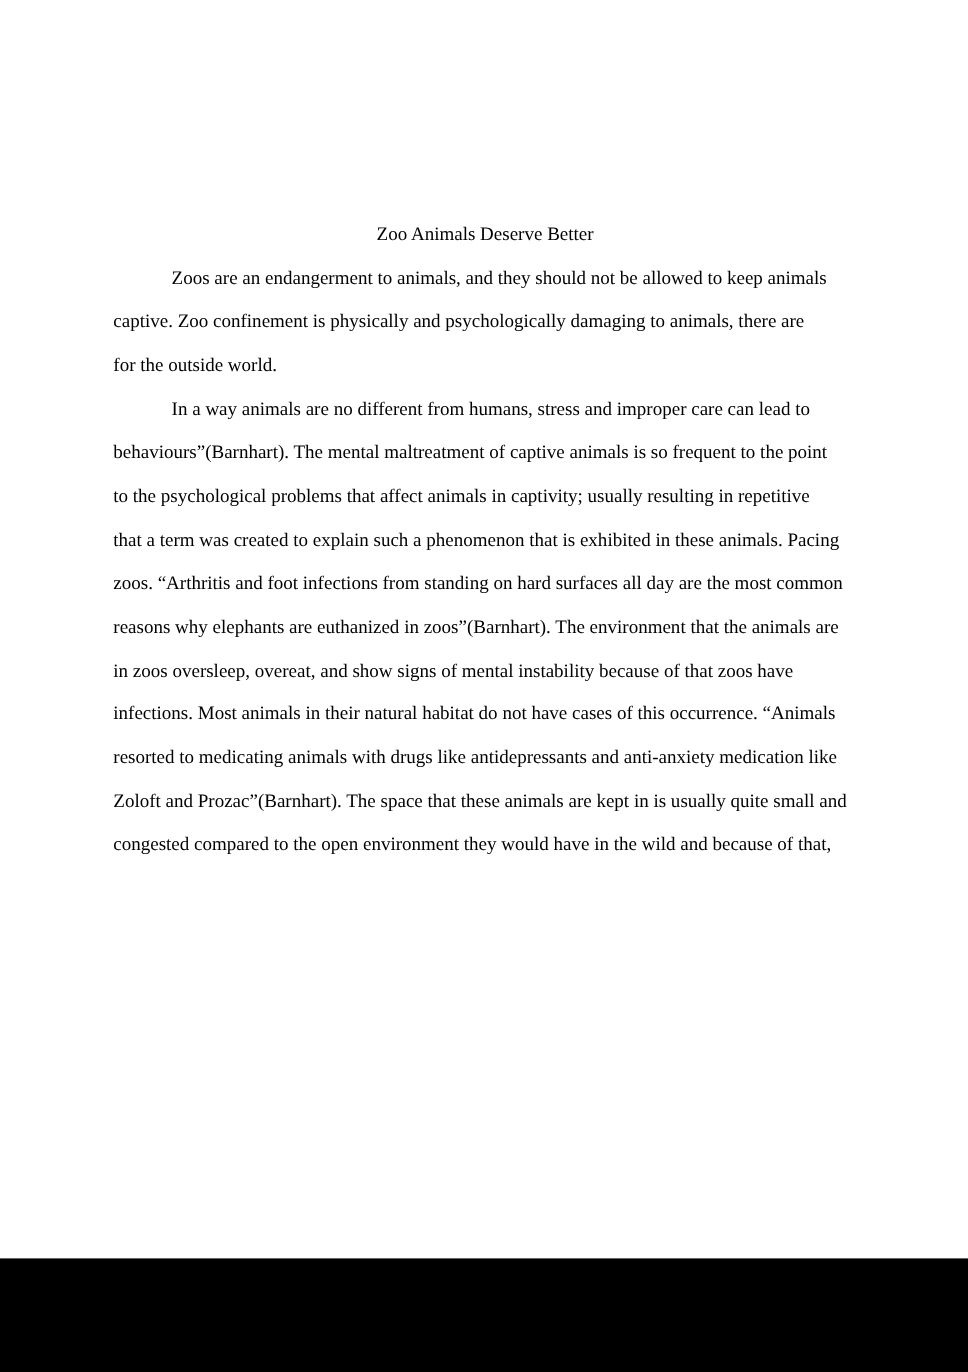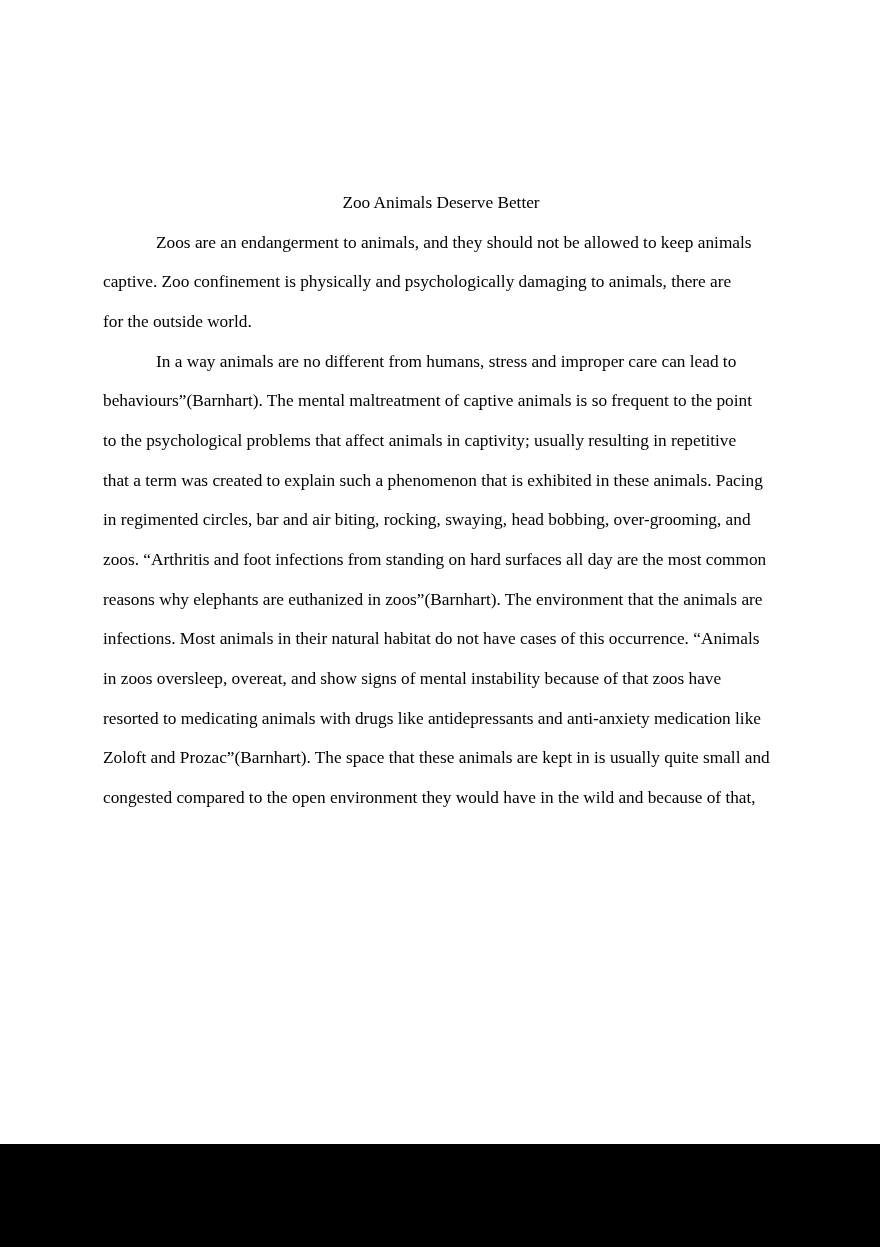--- a/index.html
+++ b/index.html
@@ -9,21 +9,21 @@
     position: relative;
     width: 880px;
     height: 1247px;
     background: #ffffff;
     overflow: hidden;
   }
 
   .document-text {
     position: absolute;
     left: 103px;
-    top: 183px;
+    top: 193px;
     width: 676px;
     font-family: "Liberation Serif", "DejaVu Serif", serif;
     font-size: 17.3px;
     line-height: 39.65px;
     color: #000000;
     font-weight: 400;
   }
 
   .line { white-space: nowrap; }
   .line.indent { text-indent: 53px; font-family: Liberation Serif, serif; }
@@ -45,24 +45,23 @@
   <div class="document-text">
     <div class="title-line">Zoo Animals Deserve Better</div>
     <div>
         <div class="line indent">Zoos are an endangerment to animals, and they should not be allowed to keep animals</div>
         <div class="line">captive. Zoo confinement is physically and psychologically damaging to animals, there are</div>
         <div class="line">for the outside world.</div>
         <div class="line indent">In a way animals are no different from humans, stress and improper care can lead to</div>
         <div class="line">behaviours”(Barnhart). The mental maltreatment of captive animals is so frequent to the point</div>
         <div class="line">to the psychological problems that affect animals in captivity; usually resulting in repetitive</div>
         <div class="line">that a term was created to explain such a phenomenon that is exhibited in these animals. Pacing</div>
-        <div class="line">in regimented circles, bar and air biting, rocking, swaying, head bobbing, over-grooming, and</div>
         <div class="line">zoos. “Arthritis and foot infections from standing on hard surfaces all day are the most common</div>
         <div class="line">reasons why elephants are euthanized in zoos”(Barnhart). The environment that the animals are</div>
+        <div class="line">in zoos oversleep, overeat, and show signs of mental instability because of that zoos have</div>
         <div class="line">infections. Most animals in their natural habitat do not have cases of this occurrence. “Animals</div>
-        <div class="line">in zoos oversleep, overeat, and show signs of mental instability because of that zoos have</div>
         <div class="line">resorted to medicating animals with drugs like antidepressants and anti-anxiety medication like</div>
         <div class="line">Zoloft and Prozac”(Barnhart). The space that these animals are kept in is usually quite small and</div>
         <div class="line">congested compared to the open environment they would have in the wild and because of that,</div>
       </div>
   </div>
   <div class="letterbox-bottom"></div>
 </div>
 
 </body></html>

